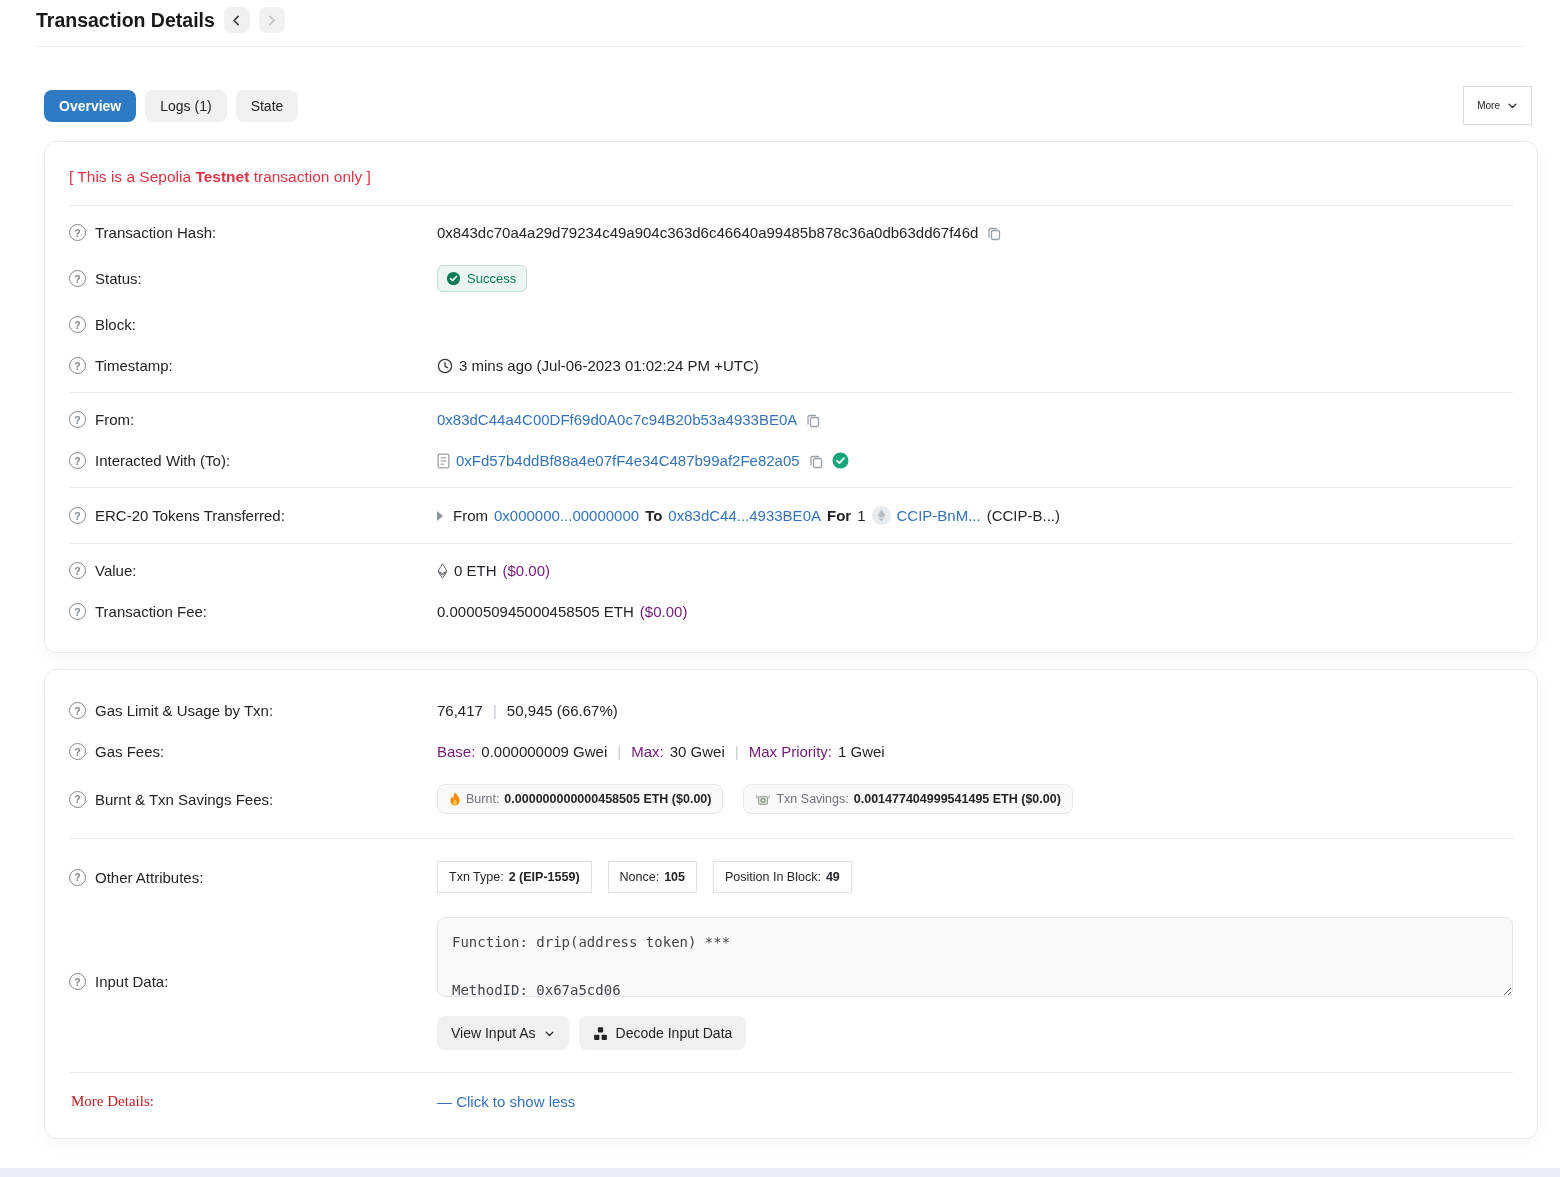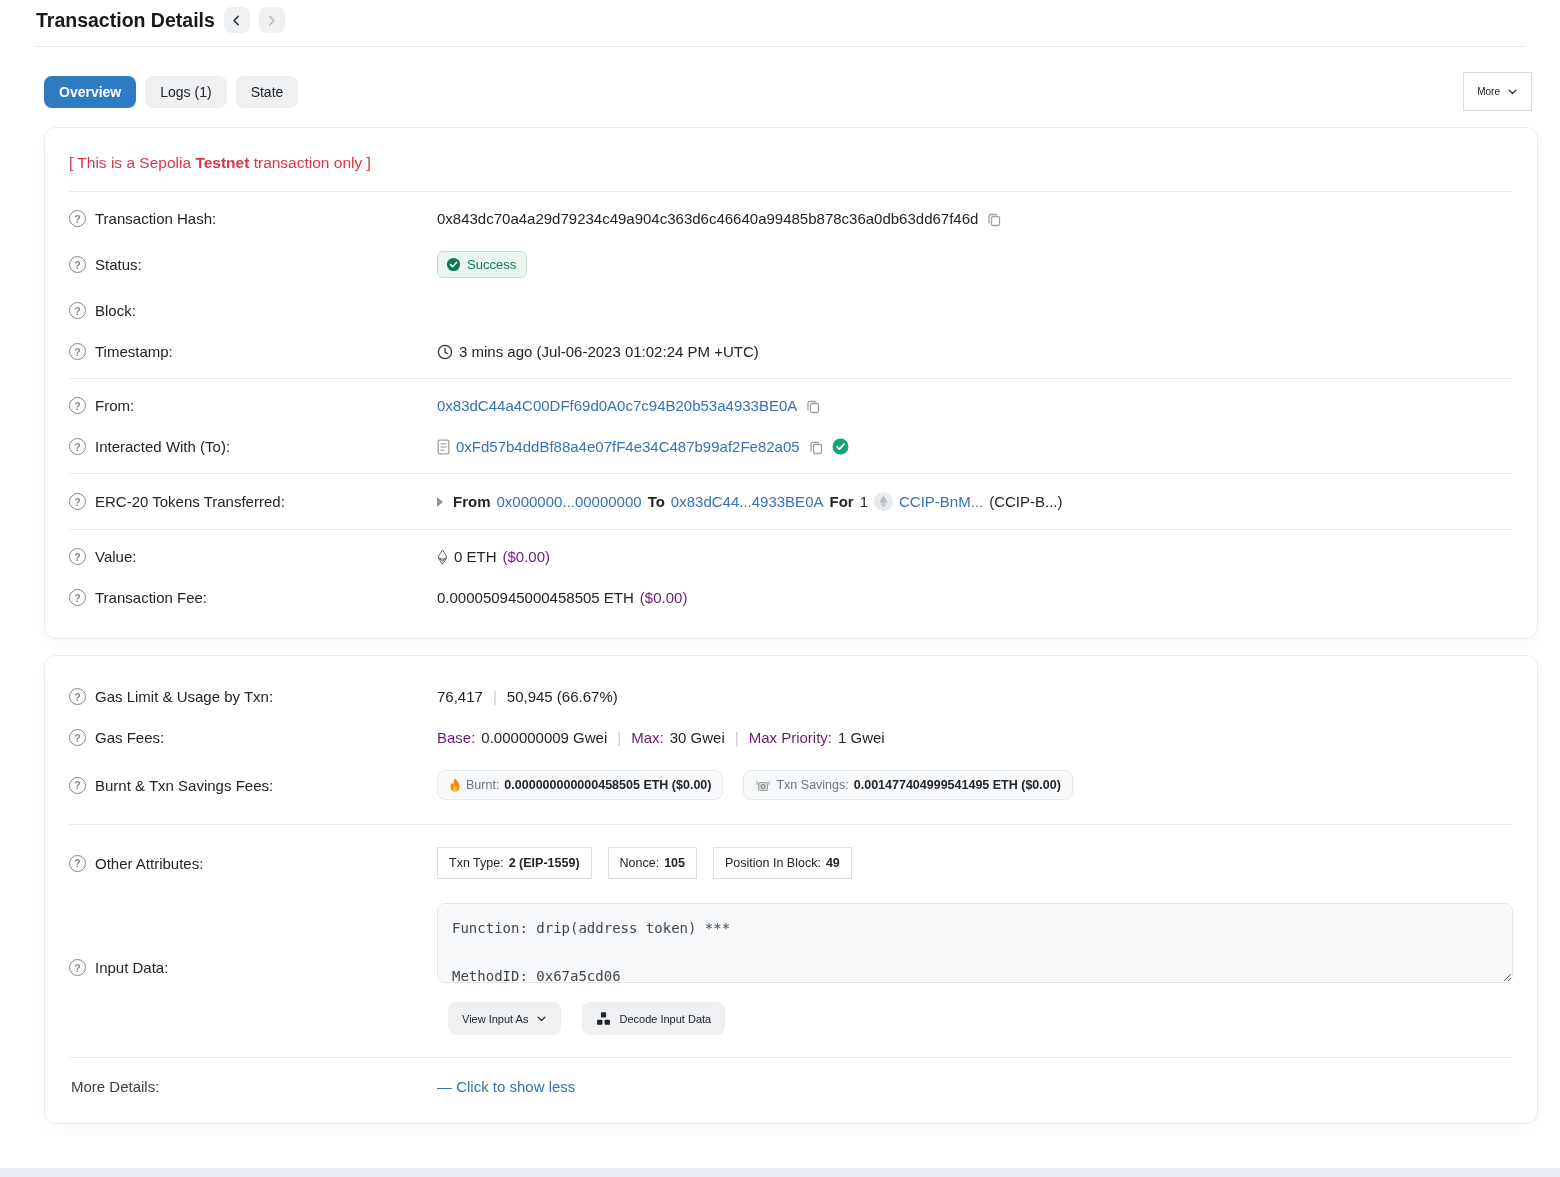--- a/index.html
+++ b/index.html
@@ -10,21 +10,21 @@
     overflow:hidden; position:relative;
   }
   .topbar { display:flex; align-items:center; gap:9px; padding:7px 36px 0 36px; }
   .page-title { font-size:19.5px; font-weight:700; color:#16181b; }
   .nav-btn {
     width:26px; height:26px; border-radius:8px; background:#eef0f2; border:none;
     display:inline-flex; align-items:center; justify-content:center; cursor:pointer;
   }
   .hr-full { border:none; border-top:1px solid #e9ecef; margin:13px 36px 0 36px; }
 
-  .tabs-row { display:flex; align-items:center; margin:25px 28px 0 44px; }
+  .tabs-row { display:flex; align-items:center; margin:39px 28px 0 44px; }
   .tab {
     border:none; border-radius:8px; padding:8px 15px; font-size:14px; font-weight:500;
     background:#eef0f2; color:#212529; margin-right:9px; cursor:pointer;
     font-family:"Liberation Sans", sans-serif;
   }
   .tab.active { background:#2e7bc4; color:#ffffff; font-weight:600; }
   .spacer { flex:1; }
   .more-btn {
     background:#ffffff; border:1px solid #d8dde2; border-radius:0; padding:13px 13px;
     font-size:10px; color:#212529; display:inline-flex; align-items:center; gap:7px;
@@ -91,28 +91,27 @@
   }
 
   .input-box {
     width:100%; height:80px; resize:vertical; background:#f8f9fa;
     border:1px solid #e2e5e9; border-radius:8px; padding:13px 14px;
     font-family:"DejaVu Sans Mono","Liberation Mono",monospace; font-size:14px;
     color:#40464c; line-height:1.7; white-space:pre; overflow:auto;
   }
   .input-actions { display:flex; gap:10px; margin:8px 0 2px 368px; padding:4px 0 14px 0; }
   .btn-soft {
-    background:#eef0f2; border:none; border-radius:8px; padding:9px 14px; font-size:11px;
+    background:#eef0f2; border:none; border-radius:8px; padding:9px 14px; font-size:14px;
     color:#212529; display:inline-flex; align-items:center; gap:8px; cursor:pointer;
     font-family:"Liberation Sans", sans-serif;
-    margin-left:11px;
   }
 
   .more-details-row { padding:20px 0 22px 0; }
-  .more-details-label { color:#404040; }
+  .more-details-label { color:#b91c1c;font-family:Liberation Serif, serif; }
 
   .footer-strip { position:absolute; left:0; right:0; bottom:0; height:9px; background:#e8edf6; }
 
   svg { flex:none; display:block; }
 </style>
 </head>
 <body>
 
 <div class="topbar">
   <span class="page-title">Transaction Details</span>
@@ -275,21 +274,21 @@
 
   <div class="card-section">
 
     <div class="row">
       <div class="row-label">
         <span class="qicon"></span>
         <span>ERC-20 Tokens Transferred:</span>
       </div>
       <div class="row-value">
         <span class="caret-right"></span>
-        <span class="bold" style="font-weight:700;">From</span>
+        <span class="bold" style="font-weight:400;">From</span>
         <a class="link">0x000000...00000000</a>
         <span class="bold" style="font-weight:600;">To</span>
         <a class="link">0x83dC44...4933BE0A</a>
         <span class="bold" style="font-weight:600;">For</span>
         <span>1</span>
         <span class="token-circle">
           <svg width="11" height="13" viewBox="0 0 10 14">
               <polygon points="5,0.5 9.2,7 5,9.6 0.8,7" fill="#b7bec5"></polygon>
               <polygon points="5,10.8 9.2,8.2 5,13.5 0.8,8.2" fill="#b7bec5"></polygon>
             </svg>

